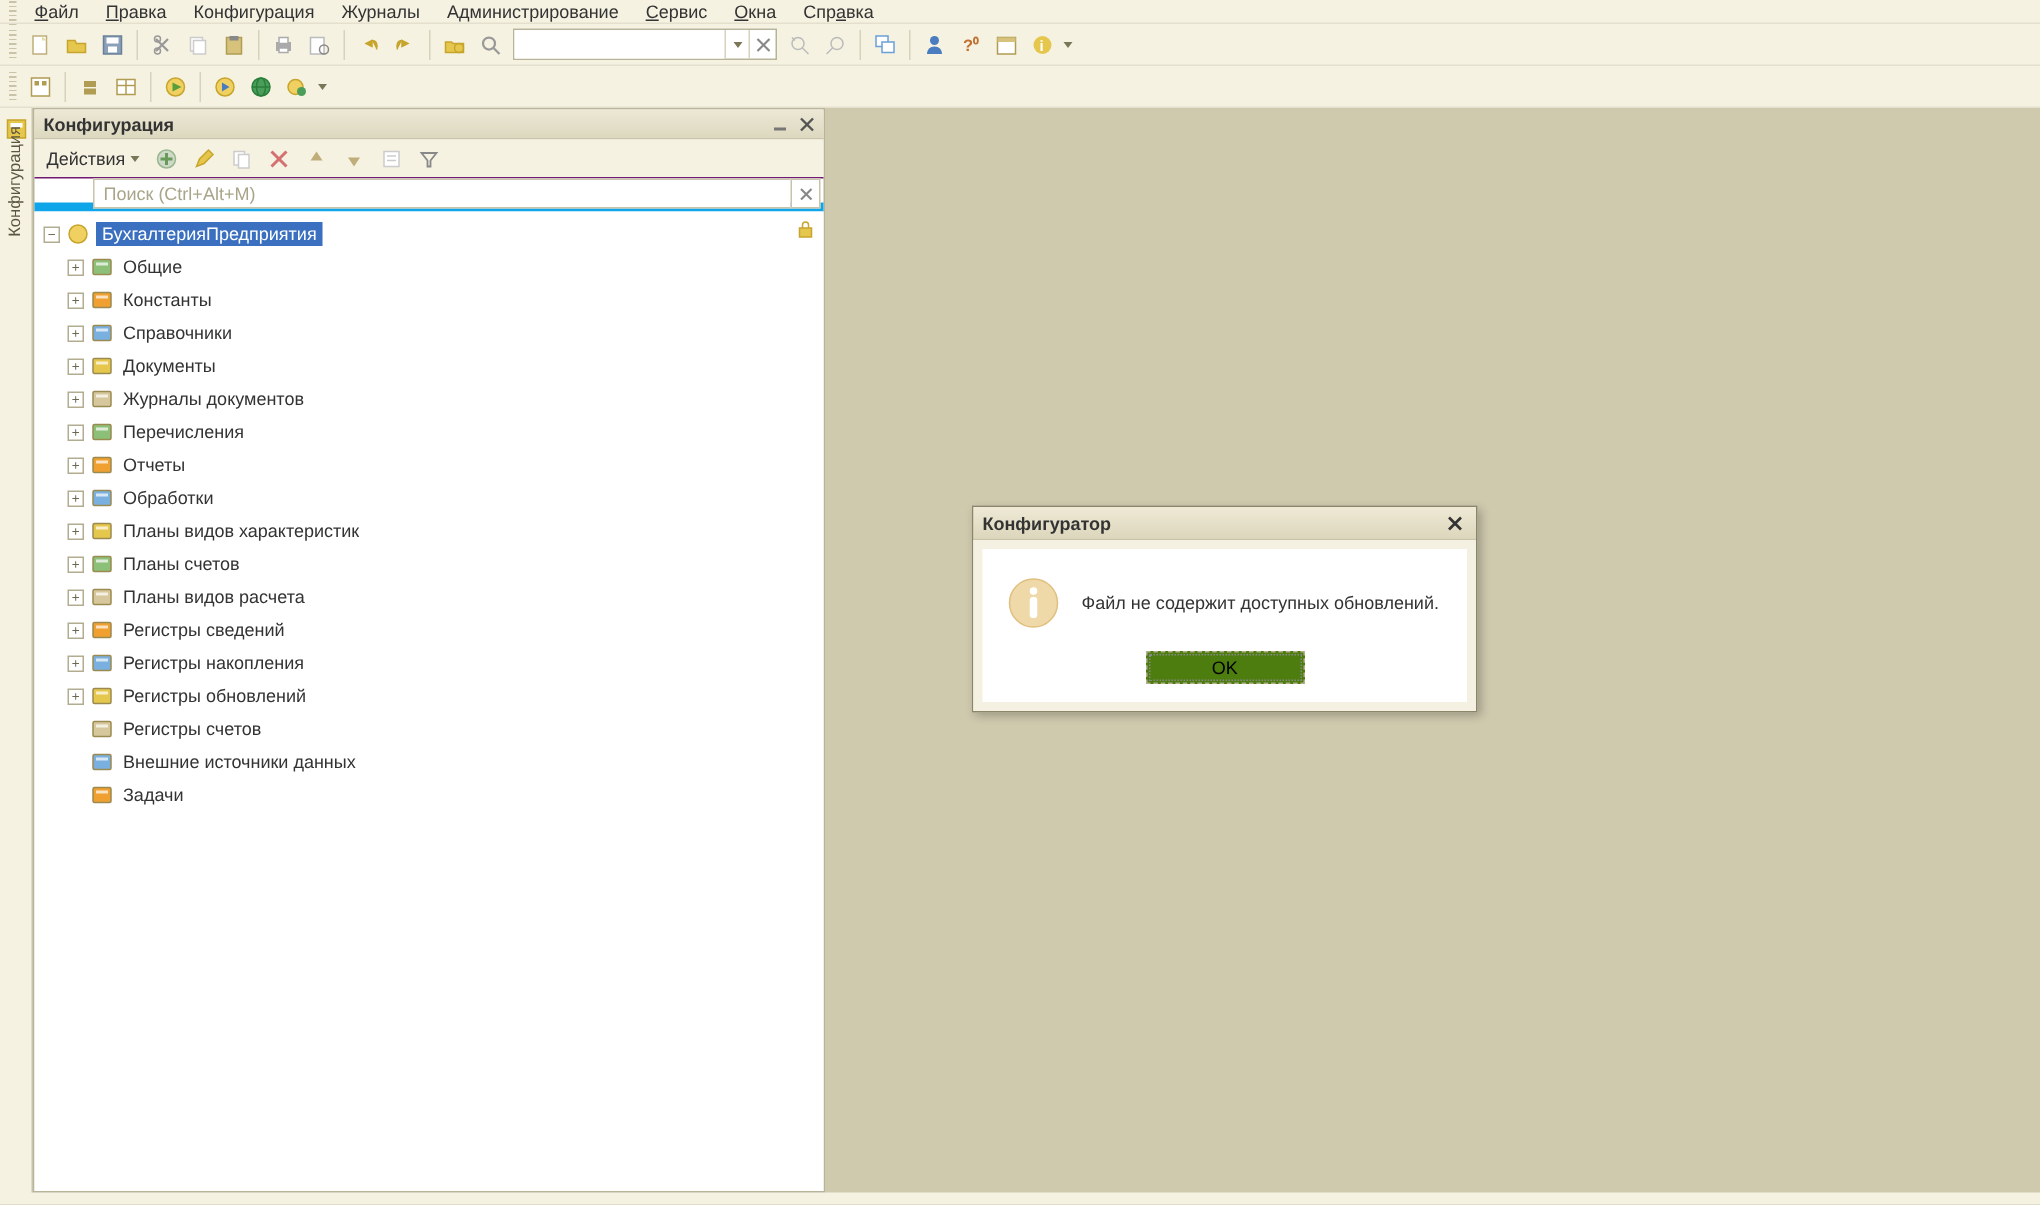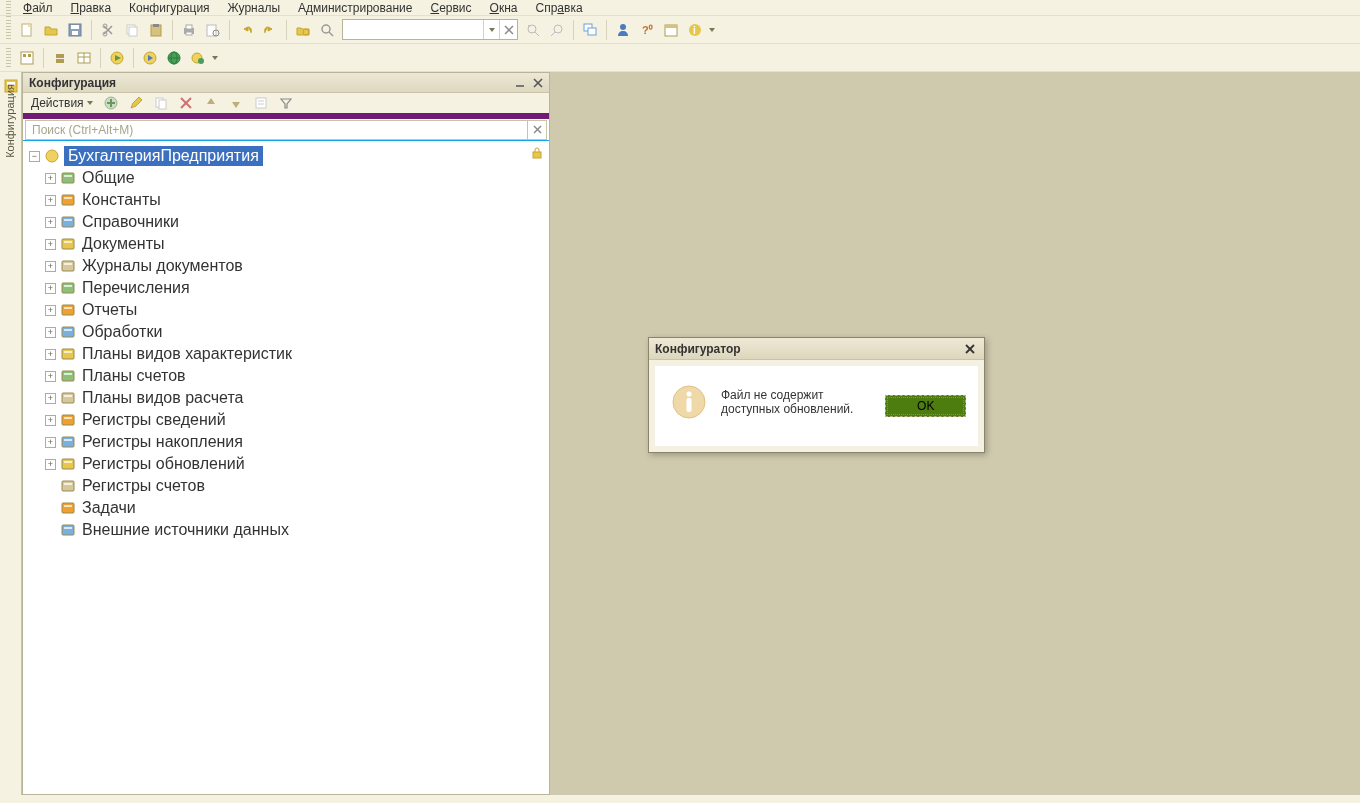--- a/index.html
+++ b/index.html
@@ -136,21 +136,21 @@
     align-items: center; justify-content: center;
     margin-left: 2px;
     cursor: default;
   }
 
   .panel-actions {
     display: flex;
     align-items: center;
     height: 26px;
     background: #f5f2e2;
-    border-bottom: 6px solid #701a75;
+    border-bottom: 1px solid #701a75;
     padding: 0 4px;
     gap: 3px;
     text-align: right;
   }
   .actions-dd {
     font-size: 12px;
     color: #333;
     padding: 0 4px;
     display: inline-flex;
     align-items: center;
@@ -158,23 +158,24 @@
   .actions-dd .caret {
     margin-left: 3px;
     width: 0; height: 0;
     border-left: 3px solid transparent;
     border-right: 3px solid transparent;
     border-top: 4px solid #7a7658;
   }
 
   .panel-search {
     display: flex;
-    align-items: center;
+    align-items: flex-start;
     height: 22px;
-    border-bottom: 1px solid #0ea5e9;
+    border-bottom: 6px solid #0ea5e9;
+    padding-left: 37px;
   }
   .panel-search input {
     flex: 1;
     border: 1px solid #c9c4a9;
     border-right: none;
     height: 20px;
     font-size: 12px;
     padding: 0 6px;
     color: #a9a58a;
     outline: none;
@@ -209,21 +210,21 @@
     border: 1px solid #b2ad91;
     display: inline-flex;
     align-items: center; justify-content: center;
     font-size: 9px;
     line-height: 9px;
     color: #6c6850;
     background: #fff;
   }
   .expander.none { border: none; background: transparent; }
   .tree-icon { width: 16px; height: 16px; display: inline-flex; align-items: center; justify-content: center; }
-  .tree-label { font-size: 16px; color: #333; padding: 1px 2px; }
+  .tree-label { font-size: 12px; color: #333; padding: 1px 2px; }
   .tree-row.root .tree-label {
     background: #3a70bf;
     color: #fff;
     padding: 1px 4px;
   }
   .root-lock {
     position: absolute;
     right: 4px;
     top: 6px;
     width: 14px; height: 14px;
@@ -258,21 +259,21 @@
   .dialog-title .close {
     width: 16px; height: 16px;
     display: flex; align-items: center; justify-content: center;
     cursor: default;
     font-weight: bold;
   }
   .dialog-body {
     padding: 12px 12px;
     background: #fff;
     display: flex;
-    flex-direction: row;
+    flex-direction: column;
     align-items: center;
     border: 6px solid #f4f1e3;
     justify-content: flex-end;
   }
   .dialog-msg {
     display: flex;
     align-items: center;
     gap: 14px;
     width: 100%;
     padding: 6px 4px 14px 4px;
@@ -761,35 +762,35 @@
                 <rect x="2" y="3" width="12" height="10" rx="1" fill="#d6c89c" stroke="#9a8a50"></rect>
                 <rect x="4" y="5" width="8" height="2" fill="#fff" opacity="0.7"></rect>
               </svg>
             </span>
             <span class="tree-label">Регистры счетов</span>
           </div>
           <div class="tree-row child">
             <span class="expander none"></span>
             <span class="tree-icon">
               <svg width="16" height="16">
+                <rect x="2" y="3" width="12" height="10" rx="1" fill="#7ab0e0" stroke="#9a8a50"></rect>
+                <rect x="4" y="5" width="8" height="2" fill="#fff" opacity="0.7"></rect>
+              </svg>
+            </span>
+            <span class="tree-label">Внешние источники данных</span>
+          </div>
+          <div class="tree-row child">
+            <span class="expander none"></span>
+            <span class="tree-icon">
+              <svg width="16" height="16">
                 <rect x="2" y="3" width="12" height="10" rx="1" fill="#f0a030" stroke="#9a8a50"></rect>
                 <rect x="4" y="5" width="8" height="2" fill="#fff" opacity="0.7"></rect>
               </svg>
             </span>
             <span class="tree-label">Задачи</span>
-          </div>
-          <div class="tree-row child">
-            <span class="expander none"></span>
-            <span class="tree-icon">
-              <svg width="16" height="16">
-                <rect x="2" y="3" width="12" height="10" rx="1" fill="#7ab0e0" stroke="#9a8a50"></rect>
-                <rect x="4" y="5" width="8" height="2" fill="#fff" opacity="0.7"></rect>
-              </svg>
-            </span>
-            <span class="tree-label">Внешние источники данных</span>
           </div>
         </div>
     </div>
   </div>
 
   <div class="content"></div>
 </div>
 
 <div class="dialog">
   <div class="dialog-title">

